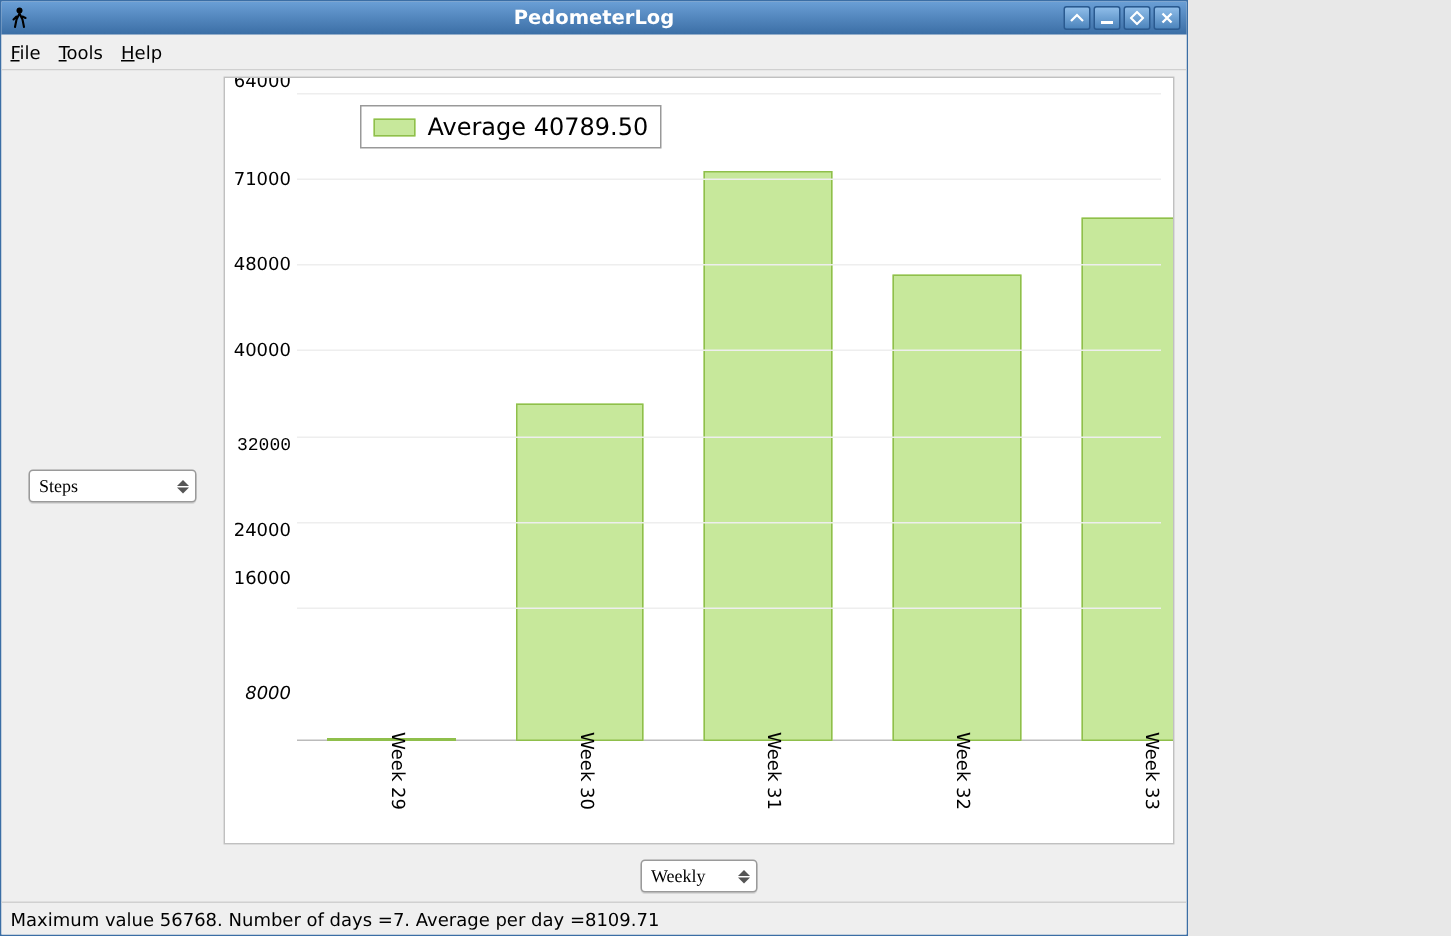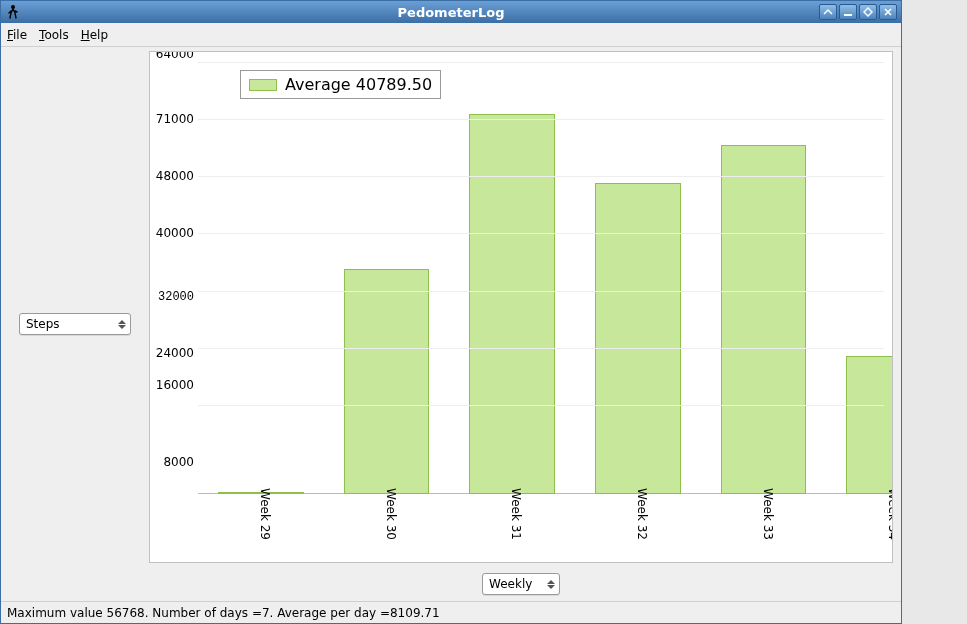--- a/index.html
+++ b/index.html
@@ -6,21 +6,21 @@
   body {
     font-family: "DejaVu Sans", "Liberation Sans", Arial, sans-serif;
     font-size: 12px;
     background: #e8e8e8;
     width: 967px;
     height: 624px;
     overflow: hidden;
     color: #000;
   }
   .window {
-    width: 902px;
+    width: 792px;
     height: 624px;
     border: 1px solid #3b6ea5;
     background: #efefef;
     display: flex;
     flex-direction: column;
   }
   .titlebar {
     height: 22px;
     background: linear-gradient(to bottom, #6a9fd6, #3b6ea5);
     color: #fff;
@@ -78,20 +78,21 @@
     display:flex; align-items:center;
     background:#fff;
     border:1px solid #9a9a9a;
     border-radius:3px;
     height:22px;
     padding: 0 4px 0 6px;
     min-width: 112px;
     justify-content:space-between;
     cursor:pointer;
     box-shadow: inset 0 1px 0 #fff, 0 1px 0 #d8d8d8;
+    font-family: Liberation Serif, serif;
   }
   .stepper {
     display:flex; flex-direction:column; gap:1px; margin-left:6px;
   }
   .stepper span {
     width:0;height:0;border-left:4px solid transparent;border-right:4px solid transparent;
   }
   .stepper .up { border-bottom:4px solid #555; }
   .stepper .dn { border-top:4px solid #555; }
   .chart-panel {
@@ -232,21 +233,21 @@
             <div class="bar" style="left: 145.773px; width: 85.4533px; height: 225px;"></div>
             <div class="bar" style="left: 271.44px; width: 85.4533px; height: 380px;"></div>
             <div class="bar" style="left: 397.107px; width: 85.4533px; height: 311.429px;"></div>
             <div class="bar" style="left: 522.773px; width: 85.4533px; height: 348.571px;"></div>
             <div class="bar" style="left: 648.44px; width: 85.4533px; height: 137.857px;"></div>
           </div>
         <div class="legend" id="legend" style="top:18px; left:90px;">
           <span class="legend-swatch"></span>
           <span>Average 40789.50</span>
         </div>
-      <div class="y-label" style="top: 410px;">8000</div>
+      <div class="y-label" style="top: 410px; font-style: italic;">8000</div>
           <div class="y-label" style="top: 333px;">16000</div>
           <div class="y-grid" style="top: 352.857px;"></div>
           <div class="y-label" style="top: 301px;">24000</div>
           <div class="y-grid" style="top: 295.714px;"></div>
           <div class="y-label" style="top: 245px; font-family: Liberation Mono, monospace;">32000</div>
           <div class="y-grid" style="top: 238.571px;"></div>
           <div class="y-label" style="top: 181.429px;">40000</div>
           <div class="y-grid" style="top: 181.429px;"></div>
           <div class="y-label" style="top: 124.286px;">48000</div>
           <div class="y-grid" style="top: 124.286px;"></div>

